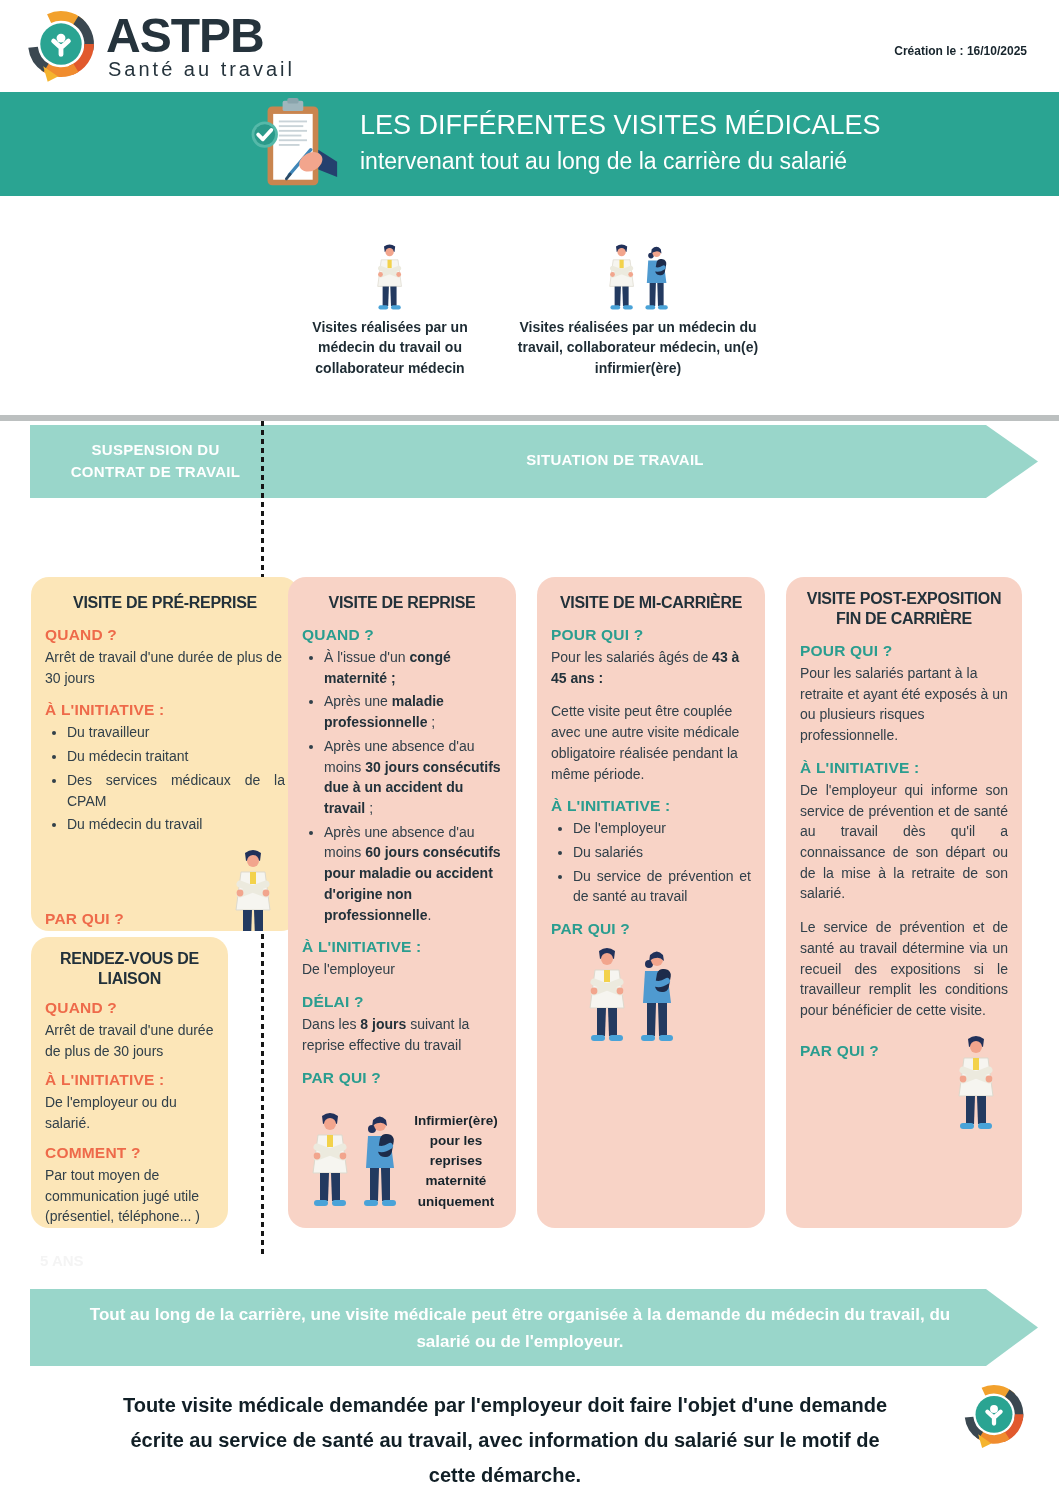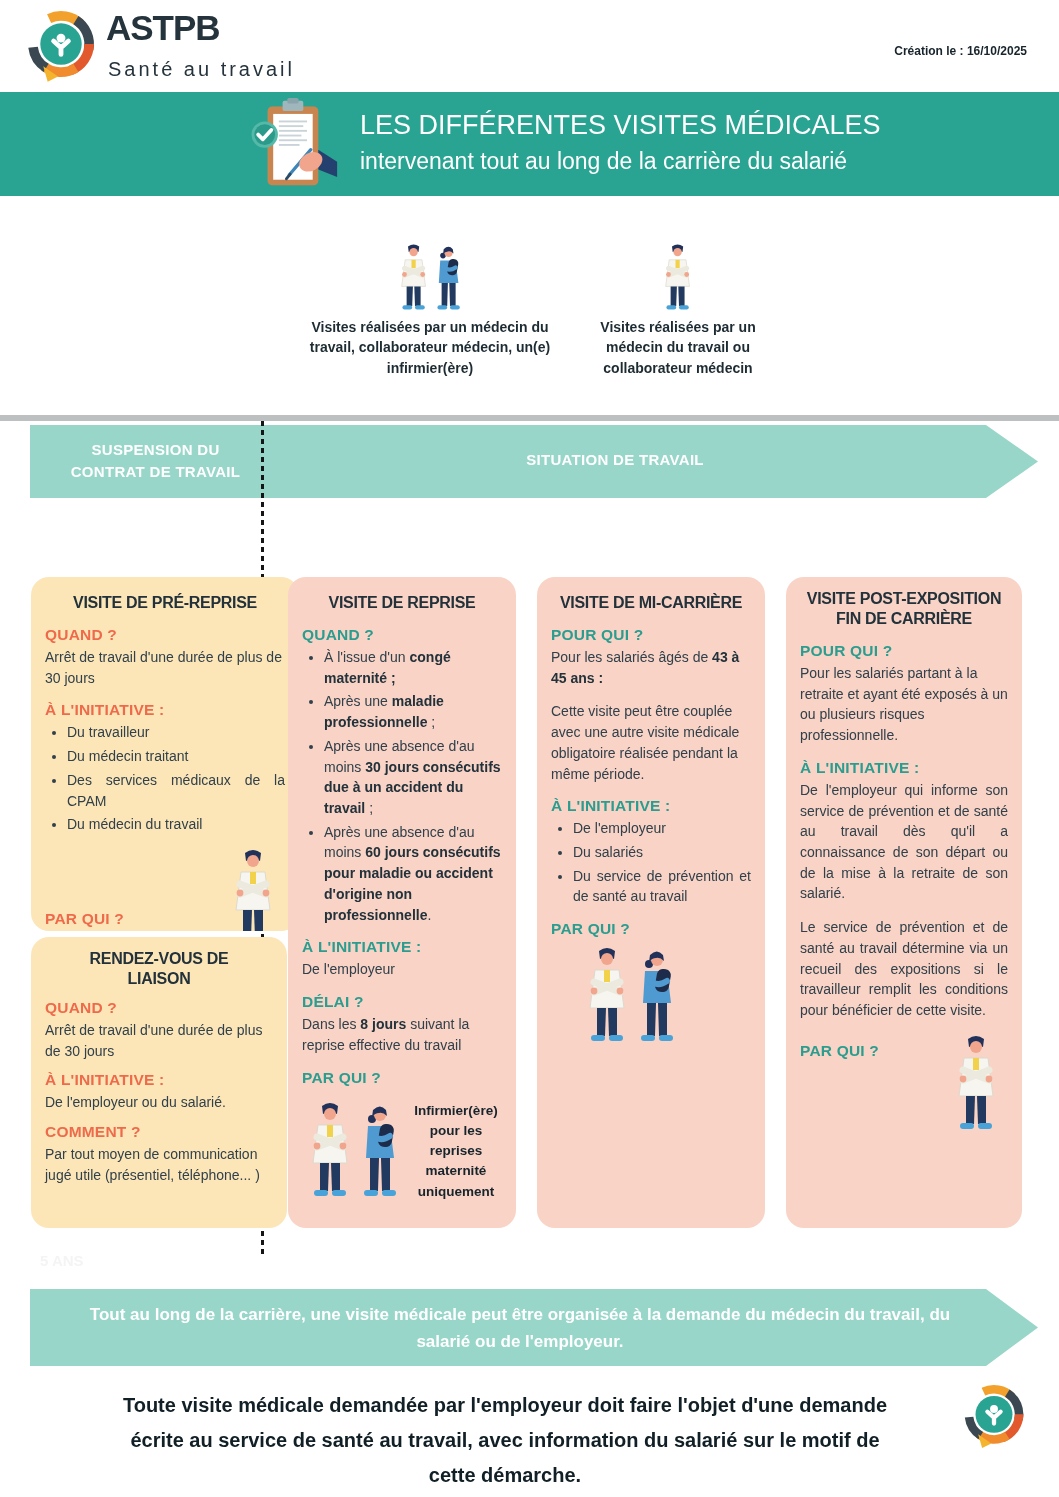--- a/index.html
+++ b/index.html
@@ -1,21 +1,21 @@
 <!DOCTYPE html>
 <html lang="fr"><head>
 <meta charset="utf-8">
 <style>
   html,body{margin:0;padding:0;background:#ffffff;}
   #page{position:relative;width:1059px;height:1497px;background:#ffffff;overflow:hidden;
         font-family:"Liberation Sans",sans-serif;color:#22313a;}
 
   
   .logo-mark{position:absolute;left:24px;top:9px;width:74px;height:76px;}
-  .brand-name{position:absolute;left:106px;top:8px;font-size:35px;font-weight:700;
+  .brand-name{position:absolute;left:106px;top:8px;font-size:48px;font-weight:700;
               letter-spacing:-1px;color:#25333c;}
   .brand-tagline{position:absolute;left:108px;top:58px;font-size:20px;color:#25333c;
                  letter-spacing:3px;}
   .creation-date{position:absolute;right:32px;top:44px;font-size:12px;font-weight:700;color:#17242c;}
 
   
   .title-banner{position:absolute;left:0;top:92px;width:1059px;height:104px;background:#2aa492;}
   .clipboard-icon{position:absolute;left:245px;top:3px;width:94px;height:98px;}
   .banner-title{position:absolute;left:360px;top:18px;font-size:27px;font-weight:400;color:#ffffff;}
   .banner-subtitle{position:absolute;left:360px;top:56px;font-size:23px;font-weight:400;color:#ffffff;}
@@ -40,21 +40,21 @@
   .arrow-label-left{left:18px;top:14px;width:215px;}
   .arrow-label-right{left:235px;top:24px;width:700px;}
   .dashed-line{position:absolute;left:261px;top:421px;width:3px;height:834px;
                background:repeating-linear-gradient(to bottom,#151515 0 5px,transparent 5px 9px);}
 
   
   .card{position:absolute;border-radius:18px;padding:16px 14px;box-sizing:border-box;overflow:hidden;}
   .card--yellow{background:#fce6b8;}
   .card--pink{background:#f8d3c6;}
   #card-pre_reprise{left:31px;top:577px;width:268px;height:354px;}
-  #card-liaison{left:31px;top:937px;width:256px;height:291px;padding-top:12px;}
+  #card-liaison{left:31px;top:937px;width:197px;height:291px;padding-top:12px;}
   #card-reprise{left:288px;top:577px;width:228px;height:651px;}
   #card-mi_carriere{left:537px;top:577px;width:228px;height:651px;}
   #card-post_exposition{left:786px;top:577px;width:236px;height:651px;padding-top:12px;}
 
   .card-title{font-size:16px;font-weight:700;letter-spacing:-0.3px;text-align:center;
               color:#22313a;line-height:1.25;margin-bottom:10px;white-space:pre-line;}
   .sec{margin-top:13px;}
   #card-liaison .sec{margin-top:10px;}
   .sec-h{font-size:15.5px;font-weight:700;margin-bottom:3px;letter-spacing:.2px;}
   .body{font-size:14px;line-height:1.48;color:#31404a;margin:2px 0 0;}
@@ -64,21 +64,21 @@
   ul.body{margin:2px 0 0;padding-left:22px;}
   ul.body li{margin-bottom:3px;}
 
   .illo svg{height:100px;width:auto;display:block;}
   .sec.illo-right{display:flex;justify-content:space-between;align-items:flex-end;}
   #card-pre_reprise .sec.illo-right .sec-h{margin-bottom:20px;}
   #card-post_exposition .sec.illo-right{align-items:flex-start;}
   #card-post_exposition .sec.illo-right .sec-h{margin-top:8px;}
   .sec.illo-right .illo{margin-right:4px;}
   .sec.illo-below .illo{margin:8px 0 0 28px;}
-  .sec.illo-caption .illo-row{display:flex;align-items:center;margin-top:14px;}
+  .sec.illo-caption .illo-row{display:flex;align-items:center;margin-top:24px;}
   .illo-caption-text{flex:1;font-size:13.5px;font-weight:700;color:#17242c;
                      text-align:center;line-height:1.5;padding-left:4px;}
 
   
   .ghost-text{position:absolute;left:40px;top:1252px;font-size:15px;font-weight:700;color:#f4f4f4;}
   .arrow-bottom{top:1289px;height:77px;}
   .arrow-bottom-text{position:absolute;left:45px;top:12px;width:890px;text-align:center;
                      color:#ffffff;font-size:17px;font-weight:700;line-height:1.6;}
   .footer-note{position:absolute;left:110px;top:1388px;width:790px;text-align:center;
                font-size:20px;font-weight:700;color:#111f26;line-height:1.75;}
@@ -139,20 +139,38 @@
         <path d="M47 83 L70 56" stroke="#3f86b8" stroke-width="3.5" stroke-linecap="round"></path>
         <path d="M44 87 l4 -5" stroke="#2b4a66" stroke-width="3" stroke-linecap="round"></path>
         <ellipse cx="70" cy="69" rx="13" ry="9.5" fill="#f2a58d" transform="rotate(-28 70 69)"></ellipse>
       </svg>
     </div>
     <div class="banner-title">LES DIFFÉRENTES VISITES MÉDICALES</div>
     <div class="banner-subtitle">intervenant tout au long de la carrière du salarié</div>
   </div>
 
   <div class="legend">
+    <div class="legend-item legend-item-2">
+      <div class="legend-illo">
+          <svg viewBox="0 0 56 100" xmlns="http://www.w3.org/2000/svg">
+            <path d="M20 5 q8 -6 16 0 l-1 8 q-7 -4 -14 0 z" fill="#21315a"></path>
+            <circle cx="28" cy="13" r="6" fill="#f2a58d"></circle>
+            <path d="M16 24 h24 l5 38 h-34 z" fill="#f6f5f0" stroke="#ddd9cd" stroke-width="1"></path>
+            <rect x="25" y="24" width="6" height="12" fill="#f3d24b"></rect>
+            <path d="M15 36 L41 46 M41 36 L15 46" stroke="#ecead e" stroke-width="7" stroke-linecap="round" style="stroke:#eceade"></path>
+            <circle cx="15" cy="45" r="3.4" fill="#f2a58d"></circle>
+            <circle cx="41" cy="45" r="3.4" fill="#f2a58d"></circle>
+            <path d="M18 62 h9 l-1 28 h-8 z" fill="#233a60"></path>
+            <path d="M29 62 h9 v28 h-8 z" fill="#233a60"></path>
+            <rect x="12" y="89" width="14" height="6" rx="3" fill="#4aa3d8"></rect>
+            <rect x="30" y="89" width="14" height="6" rx="3" fill="#4aa3d8"></rect>
+          </svg>
+        </div>
+      <div class="legend-caption">Visites réalisées par un médecin du travail ou collaborateur médecin</div>
+    </div>
     <div class="legend-item legend-item-1">
       <div class="legend-illo">
           <svg viewBox="0 0 104 100" xmlns="http://www.w3.org/2000/svg">
             <path d="M20 5 q8 -6 16 0 l-1 8 q-7 -4 -14 0 z" fill="#21315a"></path>
             <circle cx="28" cy="13" r="6" fill="#f2a58d"></circle>
             <path d="M16 24 h24 l5 38 h-34 z" fill="#f6f5f0" stroke="#ddd9cd" stroke-width="1"></path>
             <rect x="25" y="24" width="6" height="12" fill="#f3d24b"></rect>
             <path d="M15 36 L41 46 M41 36 L15 46" stroke="#eceade" stroke-width="7" stroke-linecap="round"></path>
             <circle cx="15" cy="45" r="3.4" fill="#f2a58d"></circle>
             <circle cx="41" cy="45" r="3.4" fill="#f2a58d"></circle>
@@ -166,38 +184,20 @@
             <path d="M66 25 h22 l4 32 h-28 z" fill="#4f9ad0"></path>
             <rect x="77" y="23" width="14" height="23" rx="6" fill="#1d2c4b" transform="rotate(10 84 34)"></rect>
             <path d="M69 33 q9 9 19 2" stroke="#4f9ad0" stroke-width="6" fill="none" stroke-linecap="round"></path>
             <path d="M68 57 h9 l-1 33 h-8 z" fill="#233a60"></path>
             <path d="M79 57 h9 v33 h-8 z" fill="#233a60"></path>
             <rect x="62" y="89" width="14" height="6" rx="3" fill="#4aa3d8"></rect>
             <rect x="80" y="89" width="14" height="6" rx="3" fill="#4aa3d8"></rect>
           </svg>
         </div>
       <div class="legend-caption">Visites réalisées par un médecin du travail, collaborateur médecin, un(e) infirmier(ère)</div>
-    </div>
-    <div class="legend-item legend-item-2">
-      <div class="legend-illo">
-          <svg viewBox="0 0 56 100" xmlns="http://www.w3.org/2000/svg">
-            <path d="M20 5 q8 -6 16 0 l-1 8 q-7 -4 -14 0 z" fill="#21315a"></path>
-            <circle cx="28" cy="13" r="6" fill="#f2a58d"></circle>
-            <path d="M16 24 h24 l5 38 h-34 z" fill="#f6f5f0" stroke="#ddd9cd" stroke-width="1"></path>
-            <rect x="25" y="24" width="6" height="12" fill="#f3d24b"></rect>
-            <path d="M15 36 L41 46 M41 36 L15 46" stroke="#ecead e" stroke-width="7" stroke-linecap="round" style="stroke:#eceade"></path>
-            <circle cx="15" cy="45" r="3.4" fill="#f2a58d"></circle>
-            <circle cx="41" cy="45" r="3.4" fill="#f2a58d"></circle>
-            <path d="M18 62 h9 l-1 28 h-8 z" fill="#233a60"></path>
-            <path d="M29 62 h9 v28 h-8 z" fill="#233a60"></path>
-            <rect x="12" y="89" width="14" height="6" rx="3" fill="#4aa3d8"></rect>
-            <rect x="30" y="89" width="14" height="6" rx="3" fill="#4aa3d8"></rect>
-          </svg>
-        </div>
-      <div class="legend-caption">Visites réalisées par un médecin du travail ou collaborateur médecin</div>
     </div>
   </div>
 
   <div class="section-divider"></div>
   <div class="arrow-banner arrow-top">
     <div class="arrow-label arrow-label-left">SUSPENSION DU
 CONTRAT DE TRAVAIL</div>
     <div class="arrow-label arrow-label-right">SITUATION DE TRAVAIL</div>
   </div>
   <div class="dashed-line"></div>

